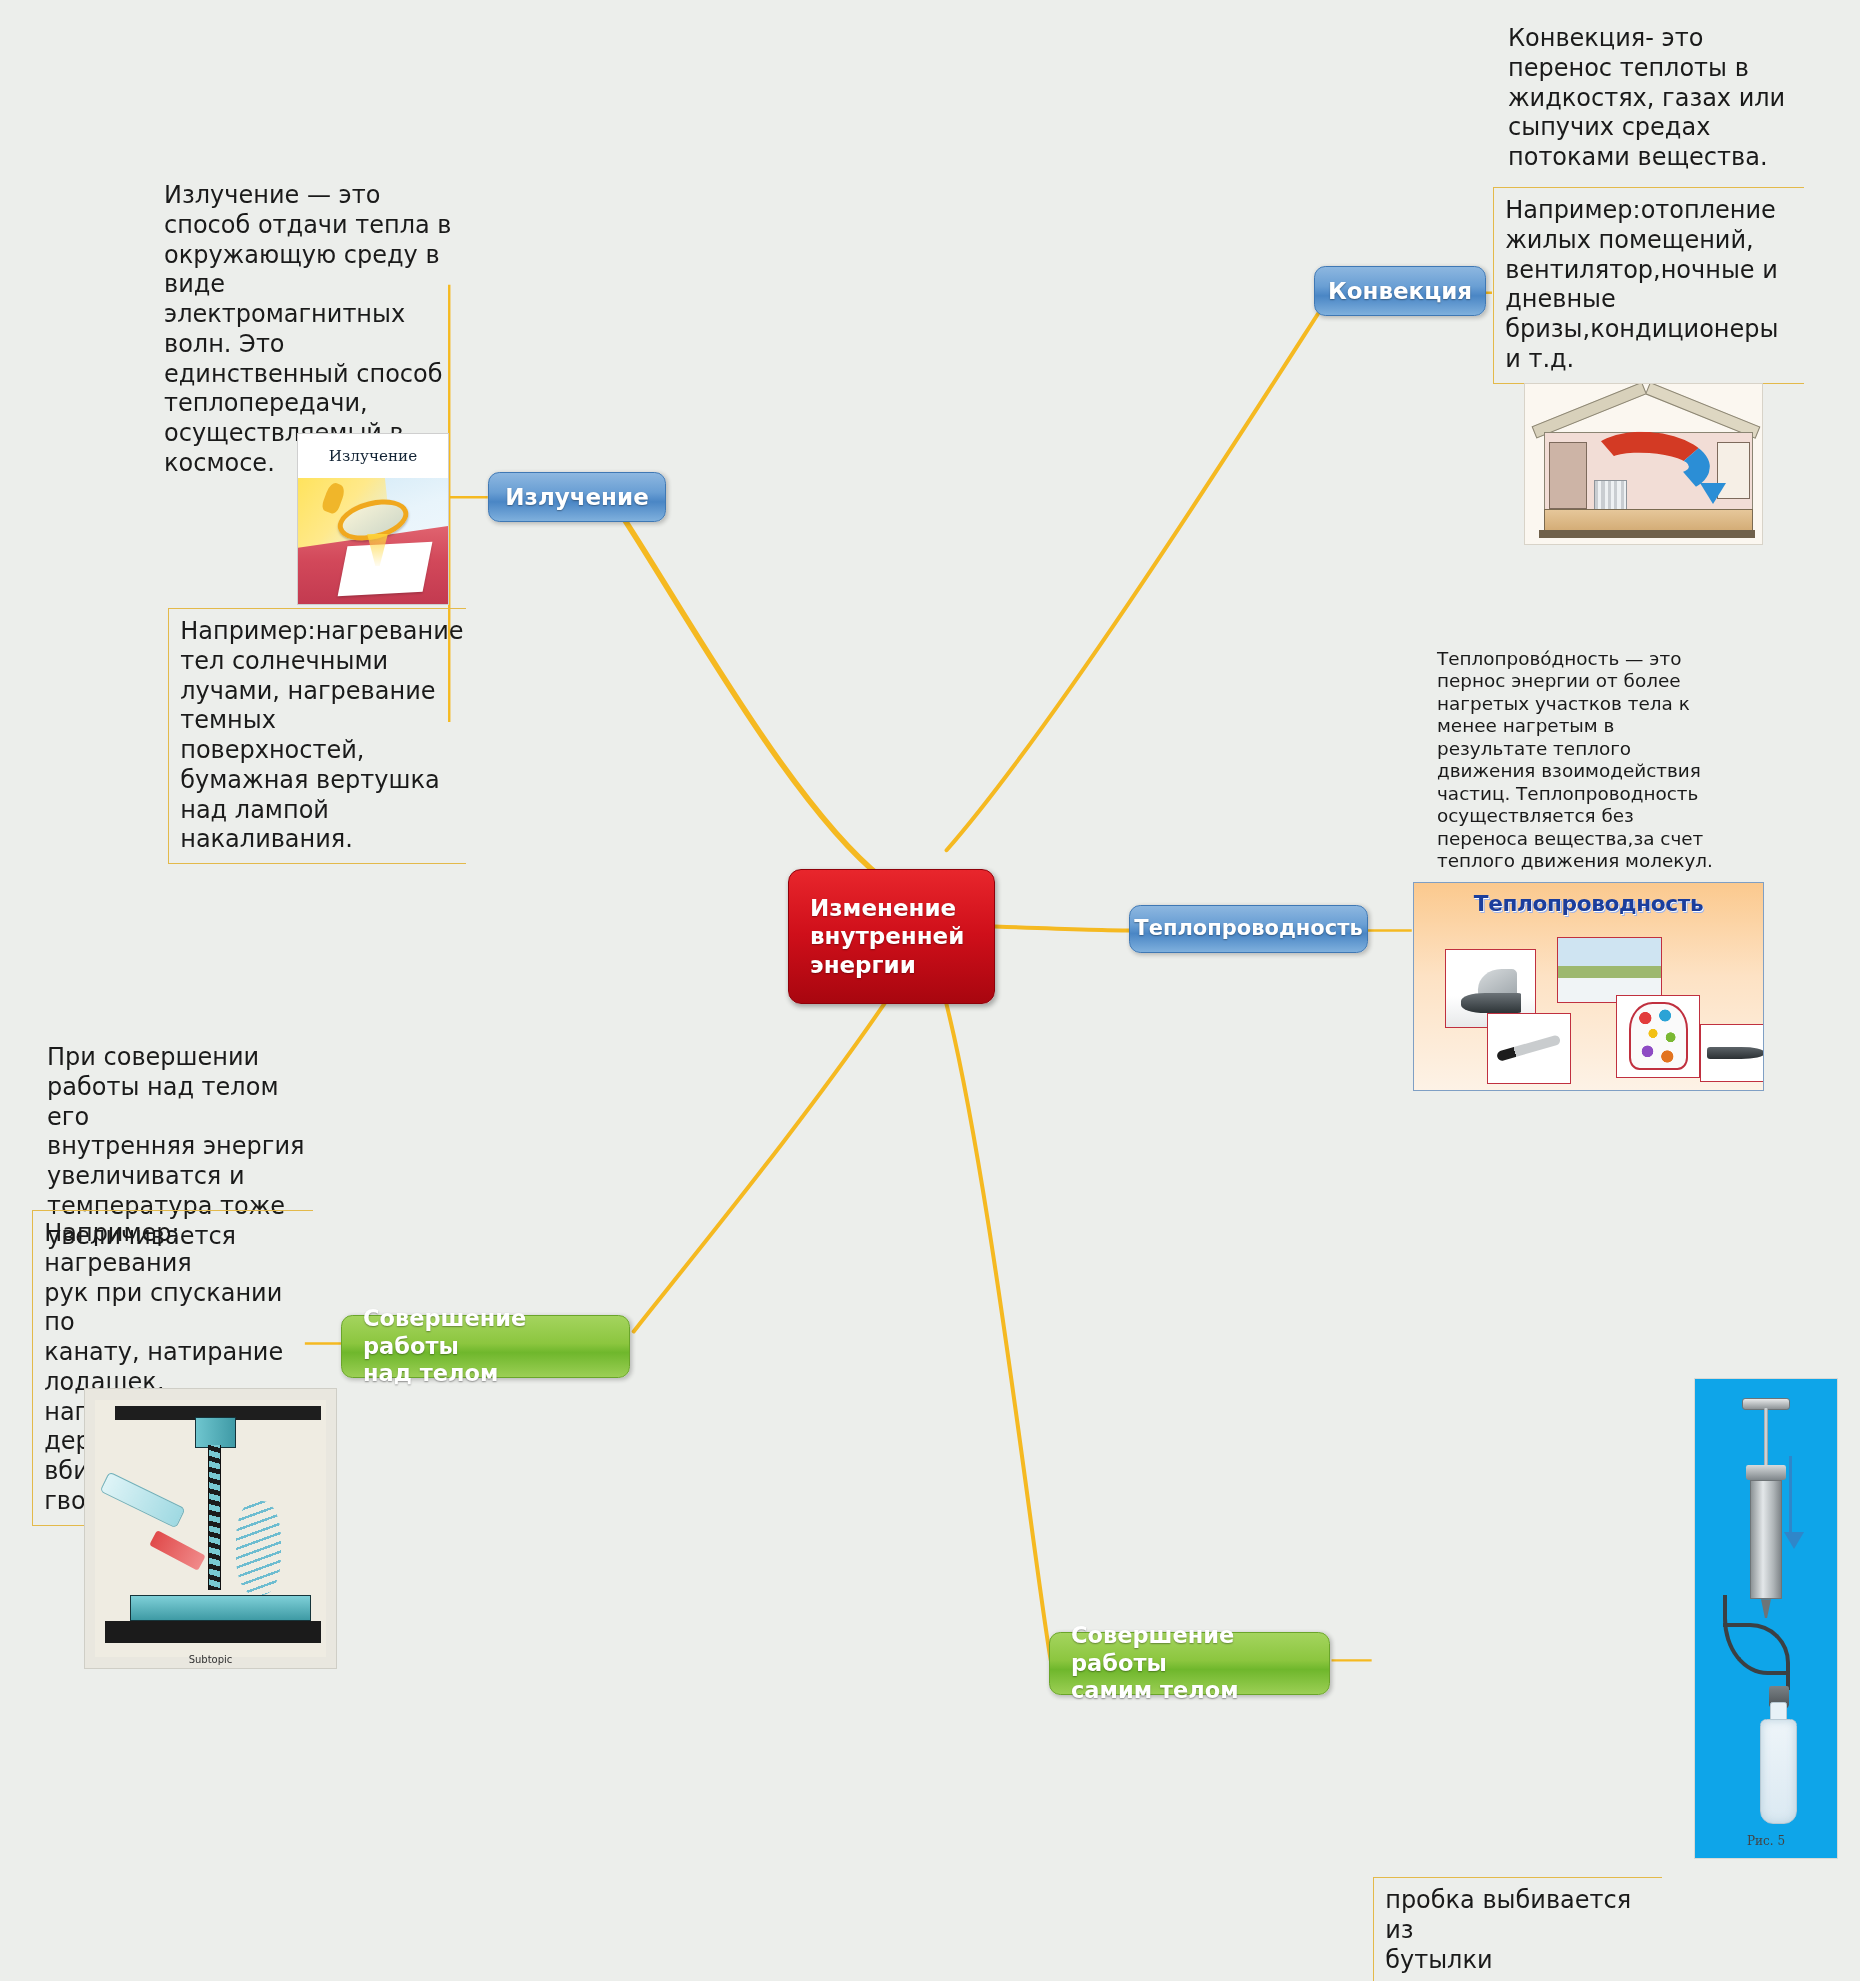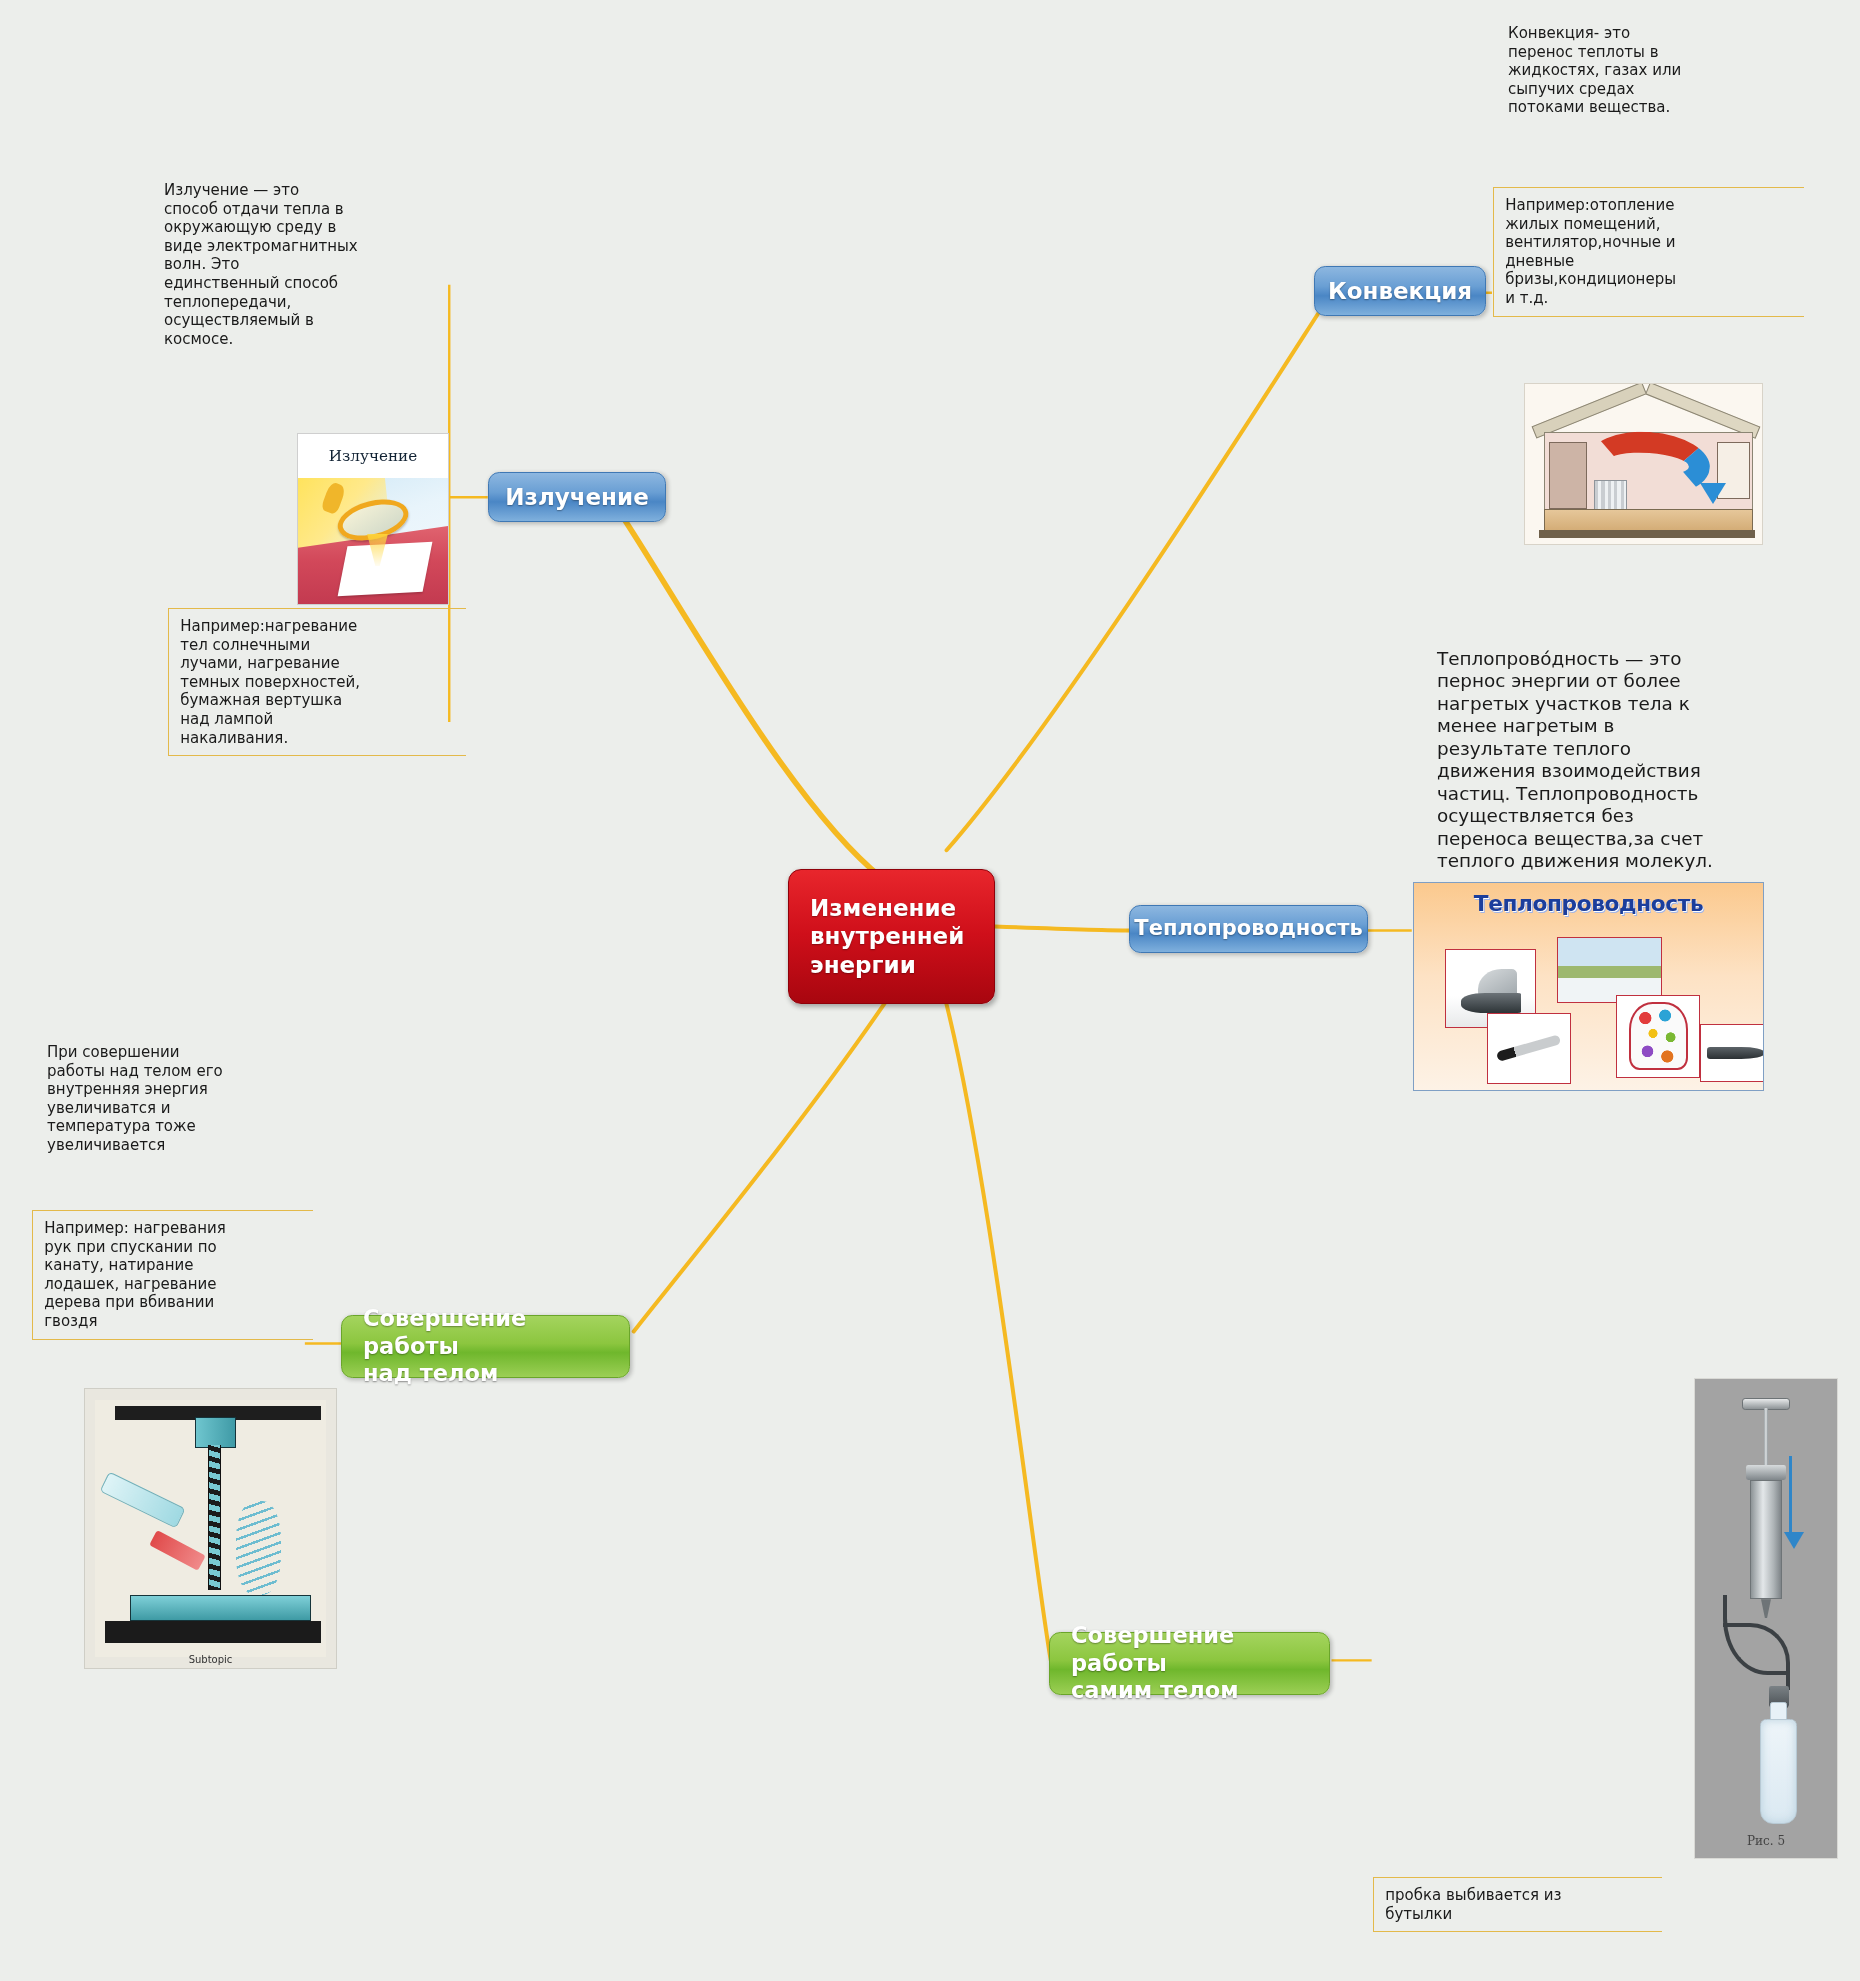--- a/index.html
+++ b/index.html
@@ -41,21 +41,21 @@
   .node.green{
     background:linear-gradient(180deg,#a4d45e 0%,#8cc63f 45%,#6fb72c 60%,#9ccf55 100%);
     border:0.8px solid #6aa52a;
     font-size:22.5px;
     box-shadow:1.6px 1.6px 4px rgba(0,0,0,.22);
   }
 
   
   .note{
     position:absolute;
-    font-size:15px;
+    font-size:24px;
     line-height:1.24;
     color:#1a1a1a;
     white-space:pre-line;
     box-sizing:border-box;
   }
   .note.small{font-size:18.4px;line-height:1.22;}
   .boxed-blue{
     border:0.8px solid #7f9fc4;
     border-right:none;
     padding:8px 9.6px;
@@ -179,21 +179,21 @@
   .d-red{position:absolute;left:26%;top:55%;width:22%;height:6%;
     background:linear-gradient(90deg,#e04a4a,#f08a8a);transform:rotate(28deg);border-radius:3.2px;}
   .d-plate{position:absolute;left:18%;right:10%;top:74%;height:9%;
     background:linear-gradient(180deg,#7fd0d8,#3e9aa4);border:1.6px solid #16343a;box-sizing:border-box;}
   .d-plate2{position:absolute;left:8%;right:6%;top:83%;height:8%;background:#1b1b1b;}
   .d-smoke{position:absolute;left:60%;top:40%;width:18%;height:34%;
     background:repeating-linear-gradient(160deg,rgba(86,180,205,.85) 0 2.4px,transparent 2.4px 8.8px);
     border-radius:40%;}
 
   
-  .img-piston{background:#a3a3a3;border:0.8px solid #d9d9d5;}
+  .img-piston{background:#0ea5e9;border:0.8px solid #d9d9d5;}
   .p-handle{position:absolute;left:33%;top:4%;width:34%;height:2.4%;
     background:linear-gradient(180deg,#e7e9ea,#8d9396);border-radius:3.2px;border:0.8px solid #6d7376;box-sizing:border-box;}
   .p-rod{position:absolute;left:48.5%;top:6%;width:3%;height:13%;
     background:linear-gradient(90deg,#9aa0a3,#dfe3e5,#8e9497);}
   .p-collar{position:absolute;left:36%;top:18%;width:28%;height:3%;
     background:linear-gradient(180deg,#d7dbdd,#7f868a);border-radius:2.4px;}
   .p-cyl{position:absolute;left:39%;top:21%;width:22%;height:25%;
     background:linear-gradient(90deg,#8d9497,#e3e7e9 40%,#aeb4b7 75%,#7e8488);
     border:0.8px solid #6e7477;box-sizing:border-box;}
   .p-tip{position:absolute;left:46.5%;top:46%;width:7%;height:4%;

